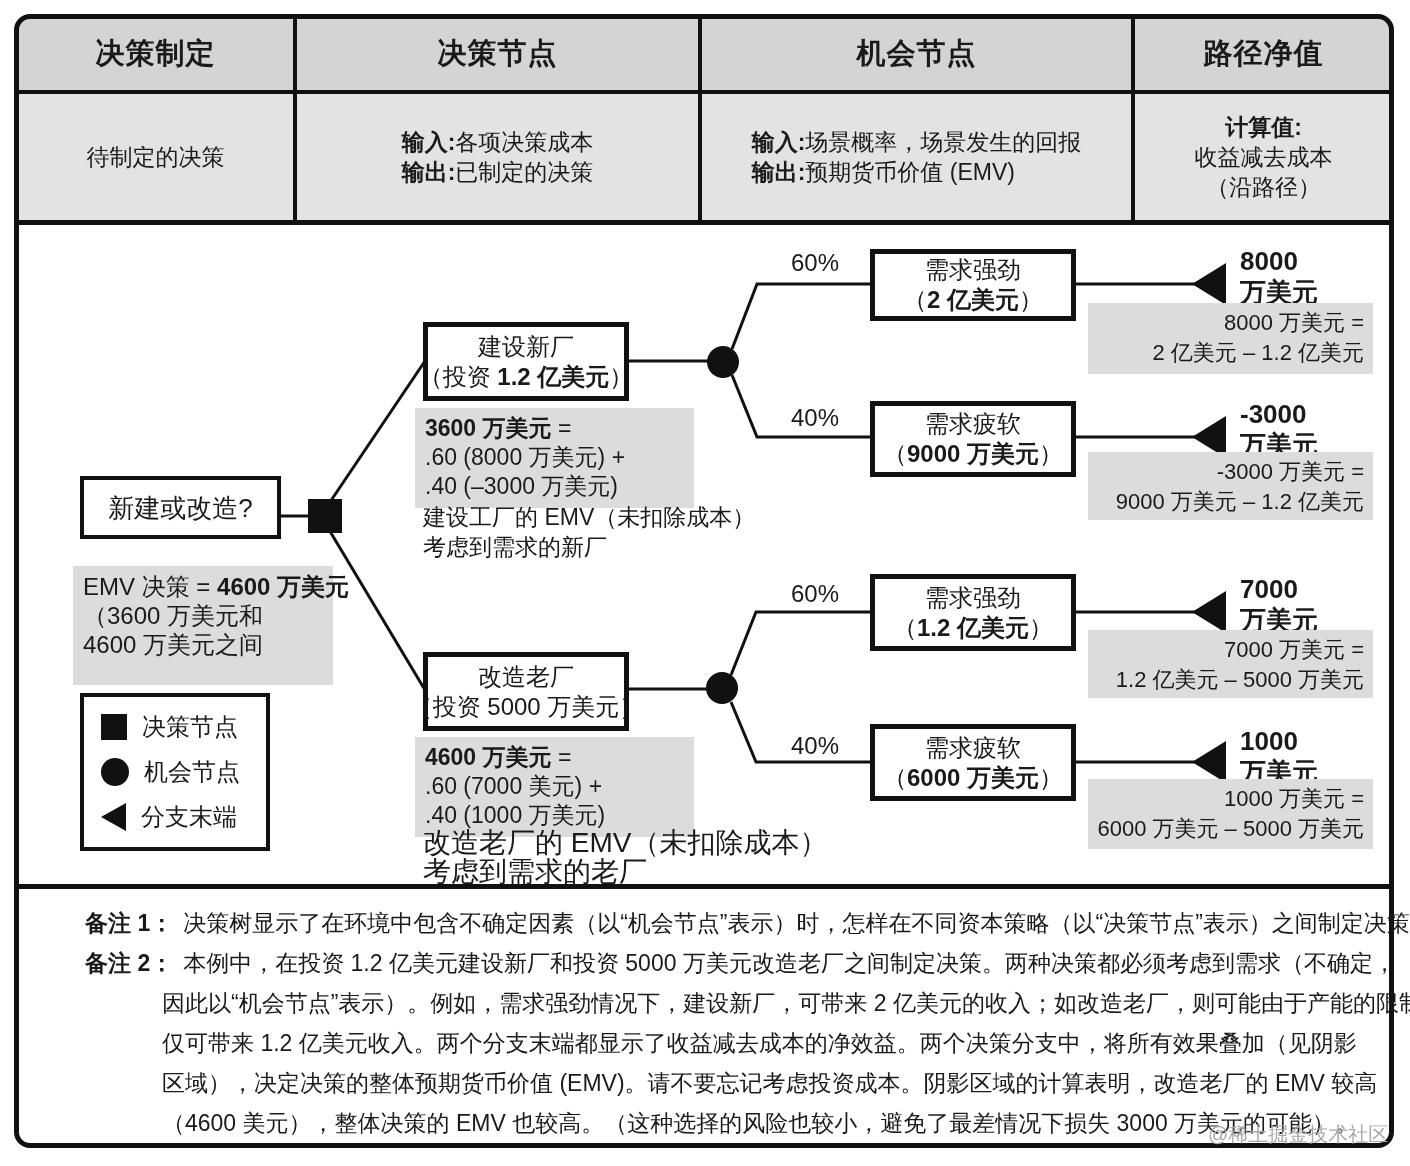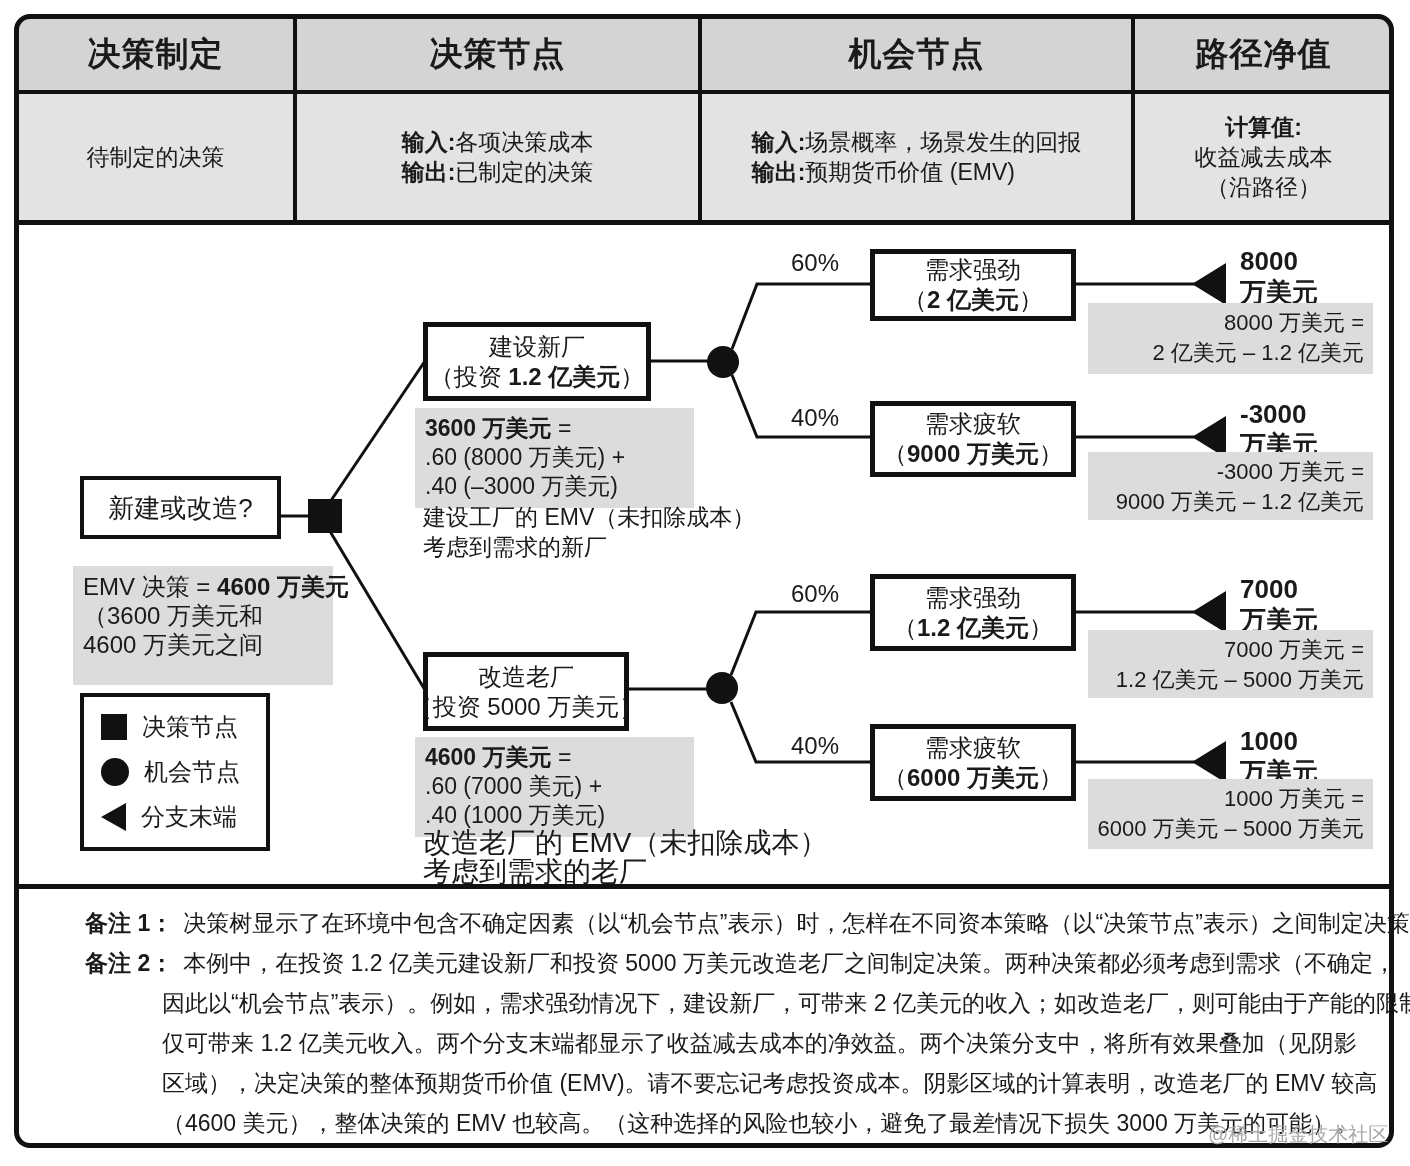--- a/index.html
+++ b/index.html
@@ -12,21 +12,21 @@
   .frame{
     position:absolute;left:14px;top:14px;width:1380px;height:1134px;
     border:5px solid #111;border-radius:16px;box-sizing:border-box;
   }
   
   .hdr-row1{position:absolute;left:18px;top:18px;width:1374px;height:72px;background:#d4d4d4;border-radius:11px 11px 0 0;}
   .hdr-row2{position:absolute;left:18px;top:94px;width:1374px;height:126px;background:#e3e3e3;}
   .hline{position:absolute;background:#111;}
   .vline{position:absolute;background:#111;}
   .cell{position:absolute;display:flex;align-items:center;justify-content:center;text-align:center;}
-  .hdr-title{font-size:33px;font-weight:bold;letter-spacing:1px;}
+  .hdr-title{font-size:29px;font-weight:bold;letter-spacing:1px;}
   .hdr-desc{font-size:23px;line-height:30px;}
   .hdr-desc .blk{text-align:left;}
   .b{font-weight:bold;}
   
   .nbox{
     position:absolute;background:#fff;border:5px solid #111;box-sizing:border-box;
     display:flex;flex-direction:column;align-items:center;justify-content:center;
     text-align:left;font-size:24px;line-height:30px;white-space:nowrap;
   }
   .rootbox{border-width:4px;font-size:26px;}
@@ -153,21 +153,21 @@
   <div class="legend-item">
     <div class="sym-circle"></div>
     <span>机会节点</span>
   </div>
   <div class="legend-item">
     <div class="sym-tri"></div>
     <span>分支末端</span>
   </div>
 </div>
 
-<div class="nbox" style="left:423px;top:322px;width:228px;height:79px;">
+<div class="nbox" style="left:423px;top:322px;width:206px;height:79px;">
   <div>建设新厂</div>
   <div><span>（投资 </span><span class="b">1.2 亿美元</span><span>）</span></div>
 </div>
 <div class="graybox" style="left:415px;top:408px;width:279px;height:100px;line-height:29px;">
   <div><span class="b">3600 万美元</span><span> =</span></div>
   <div>.60 (8000 万美元) +</div>
   <div>.40 (–3000 万美元)</div>
 </div>
 <div class="freenote" style="left:423px;top:502px;">
   <div>建设工厂的 EMV（未扣除成本）</div>

